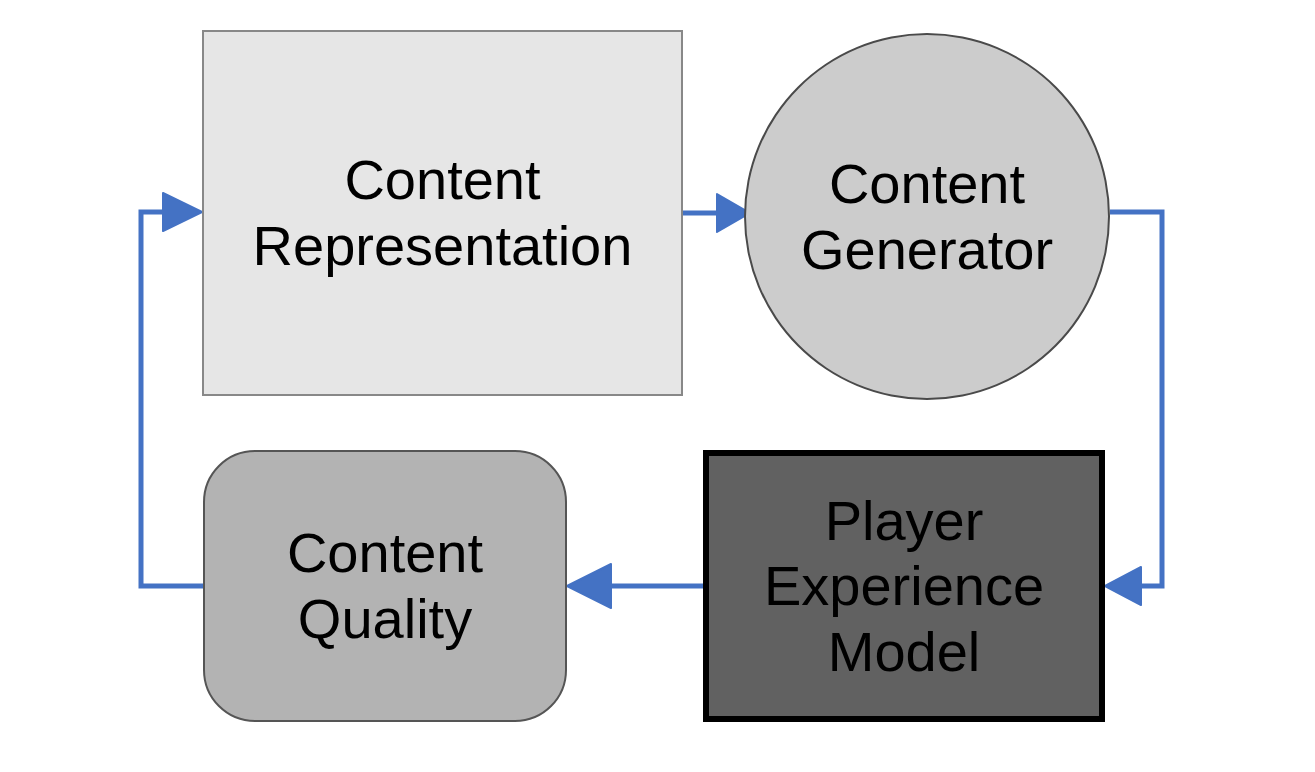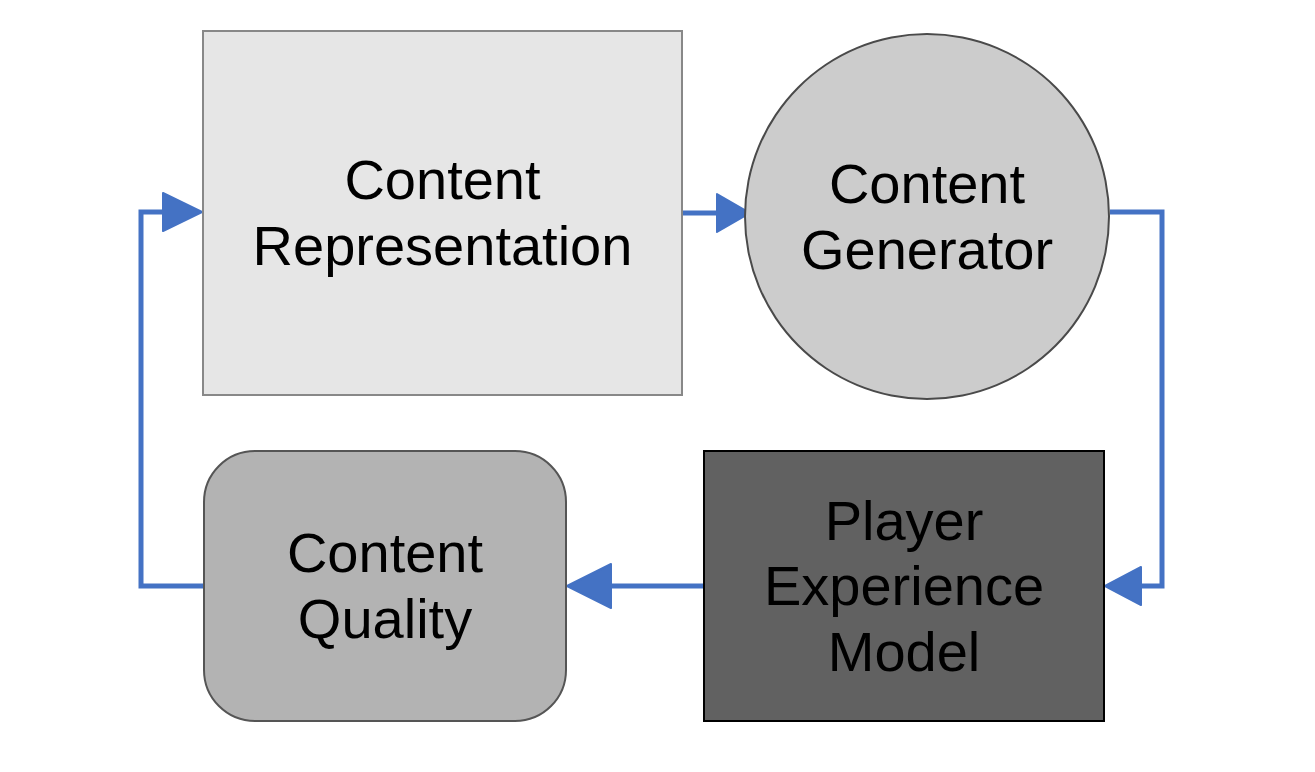--- a/index.html
+++ b/index.html
@@ -78,21 +78,21 @@
     font-size: 56px;
   }
 
   
   #node-player-experience-model {
     left: 703px;
     top: 450px;
     width: 402px;
     height: 272px;
     background: #616161;
-    border: 2px solid #000000;
+    border: 6px solid #000000;
     font-size: 56px;
   }
 </style>
 </head>
 <body>
 
 <div id="canvas">
 
   <svg id="edges" viewBox="0 0 1315 772" width="1315" height="772" xmlns="http://www.w3.org/2000/svg">
 

